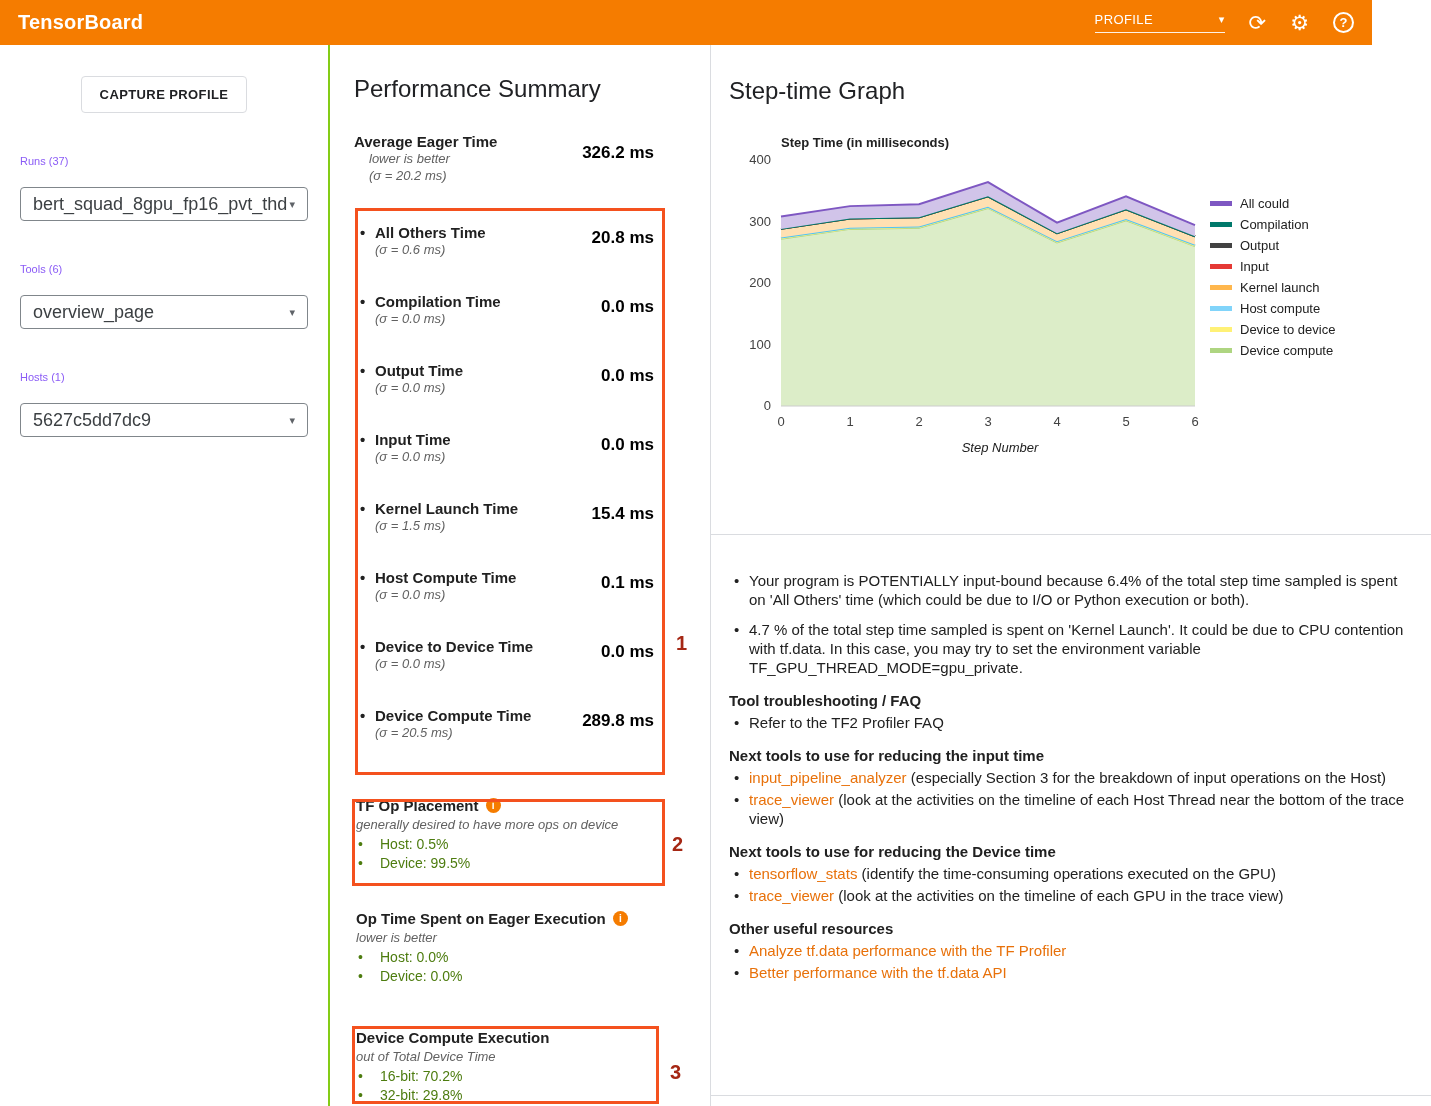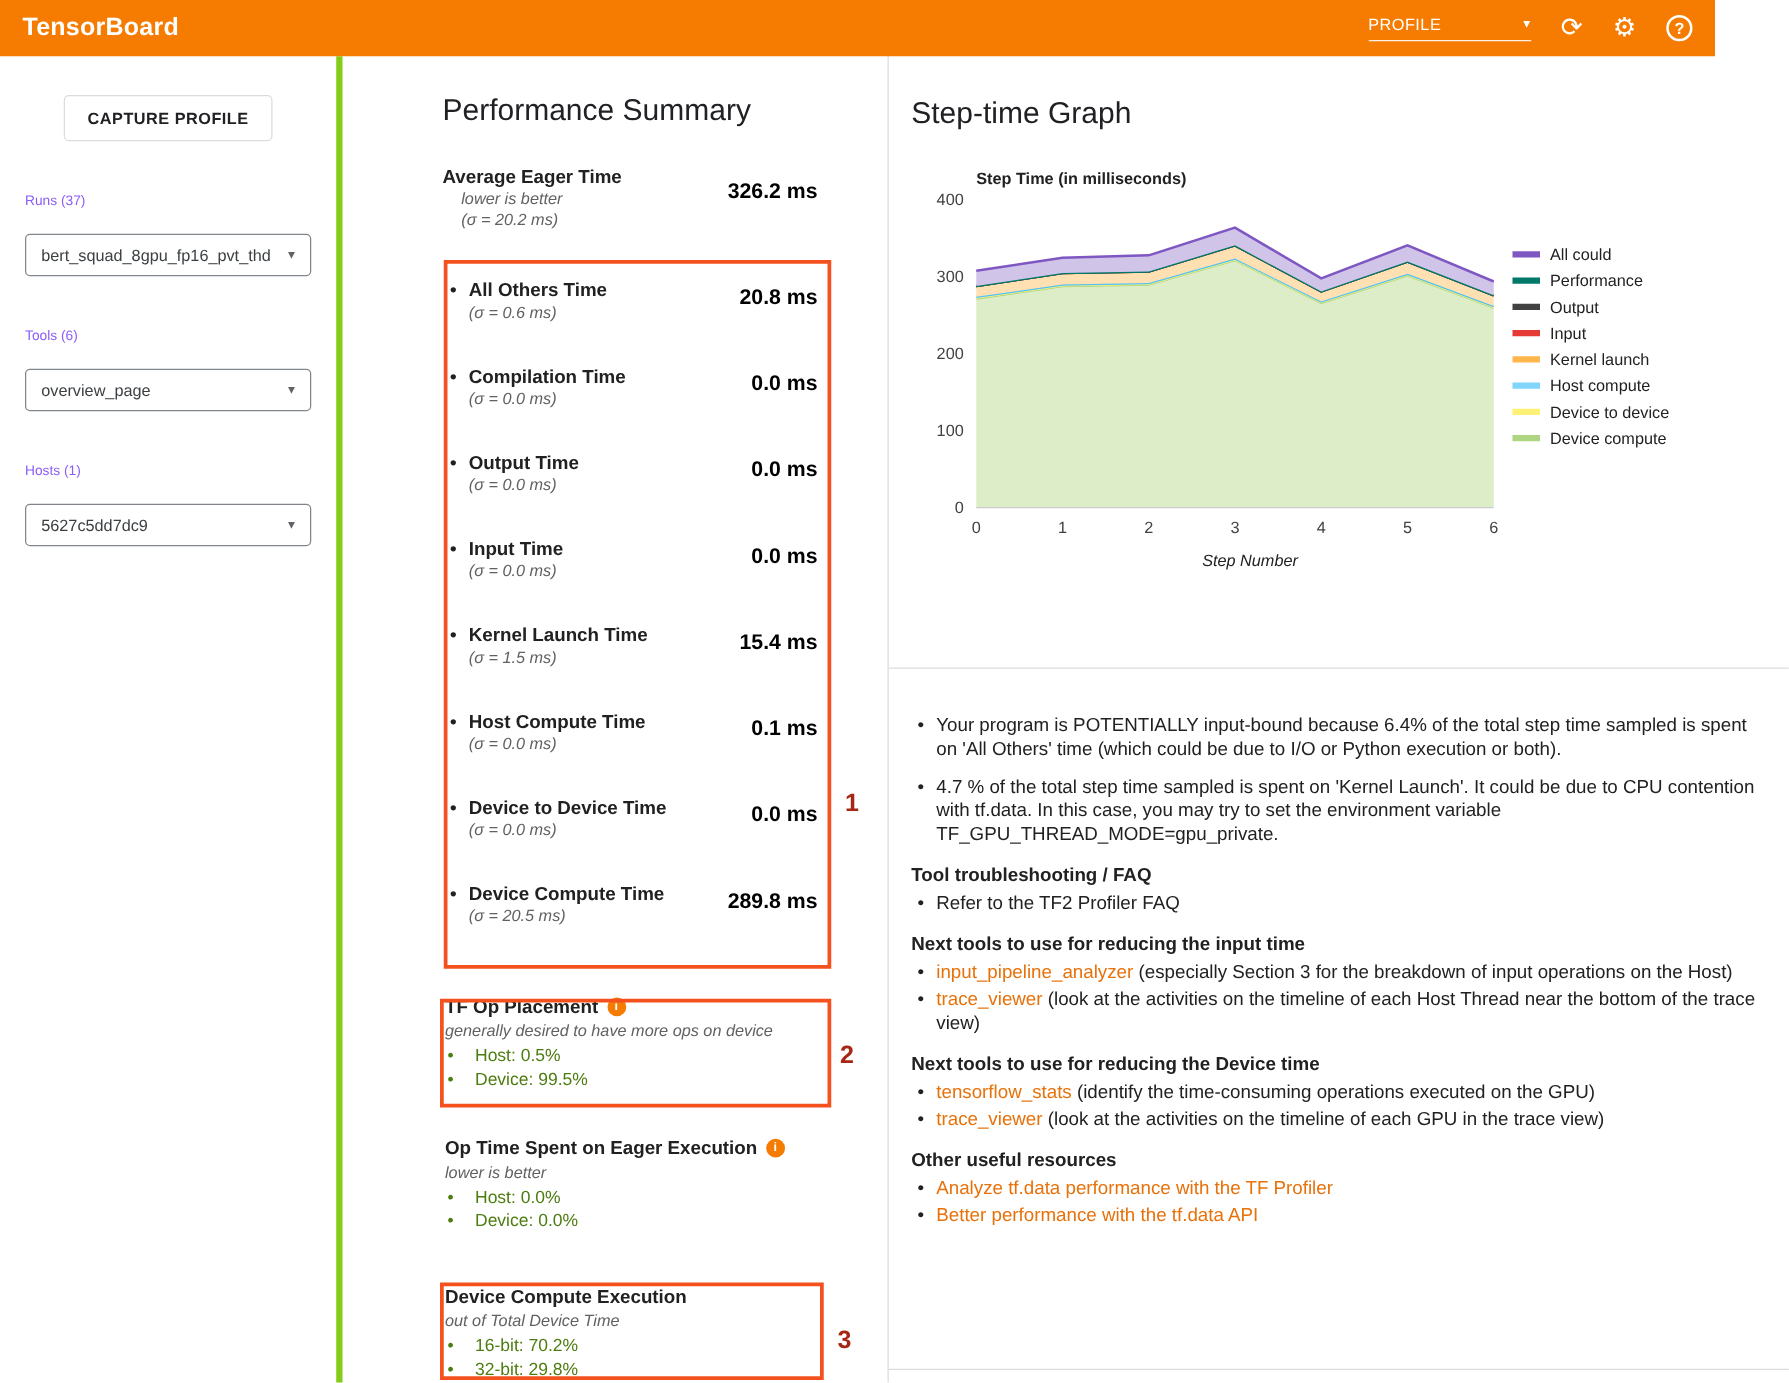--- a/index.html
+++ b/index.html
@@ -14,30 +14,30 @@
   .profile-select{display:flex;align-items:center;justify-content:space-between;width:130px;
     border-bottom:1px solid rgba(255,255,255,.9);padding-bottom:5px;font-size:13px;
     letter-spacing:.4px;cursor:pointer}
   .caret{font-size:11px;color:#5f6368;line-height:1}
   .caret.white{color:#fff}
   .tb-icon{font-size:21px;line-height:1;cursor:pointer;color:#fff}
   .tb-icon.help{width:21px;height:21px;border:2px solid #fff;border-radius:50%;
     display:inline-flex;align-items:center;justify-content:center;font-size:13px;font-weight:bold}
 
   
-  .sidebar{position:absolute;top:45px;left:0;width:274px;bottom:0;border-right:5px solid #84cc16;
+  .sidebar{position:absolute;top:45px;left:0;width:330px;bottom:0;border-right:2px solid #84cc16;
     padding:31px 20px 0 20px}
   .capture-btn{display:block;margin:0 auto;padding:10px 18px;background:#fff;border:1px solid #dadce0;
     border-radius:4px;font-family:inherit;font-size:13px;font-weight:bold;letter-spacing:.4px;
     color:#202124;cursor:pointer}
   .field-group{margin-top:42px}
   .field-label{font-size:11px;color:#8b5cf6;margin-bottom:20px}
   .select-box{display:flex;align-items:center;height:34px;border:1px solid #80868b;border-radius:4px;
     padding:0 12px;cursor:pointer;background:#fff}
-  .select-value{font-size:13px;color:#3c4043;white-space:nowrap;overflow:hidden;text-overflow:ellipsis}
+  .select-value{font-size:18px;color:#3c4043;white-space:nowrap;overflow:hidden;text-overflow:ellipsis}
   .select-box .caret{margin-left:auto}
 
   
   .summary-col{position:absolute;top:45px;left:330px;width:381px;bottom:0;border-right:1px solid #dadce0;
     padding:30px 0 0 24px}
   h2.section-heading{font-size:24px;font-weight:normal;color:#202124}
   .avg-row{display:flex;align-items:flex-start;margin-top:30px;padding-right:56px}
   .metric-title{font-size:15px;font-weight:bold;color:#212121}
   .metric-sub{font-size:13px;font-style:italic;color:#616161;line-height:17px}
   .metric-value{margin-left:auto;font-size:17px;font-weight:bold;color:#000;margin-top:10px;white-space:nowrap}
@@ -284,21 +284,21 @@
       <div class="x-axis-label">Step Number</div>
     </div>
 
     <div class="legend">
       <div class="legend-item">
           <span class="legend-swatch" style="background: rgb(126, 87, 194);"></span>
           <span class="legend-label">All could</span>
         </div>
       <div class="legend-item">
           <span class="legend-swatch" style="background: rgb(0, 121, 107);"></span>
-          <span class="legend-label">Performance</span>
+          <span class="legend-label">Compilation</span>
         </div>
       <div class="legend-item">
           <span class="legend-swatch" style="background: rgb(66, 66, 66);"></span>
           <span class="legend-label">Output</span>
         </div>
       <div class="legend-item">
           <span class="legend-swatch" style="background: rgb(229, 57, 53);"></span>
           <span class="legend-label">Input</span>
         </div>
       <div class="legend-item">

